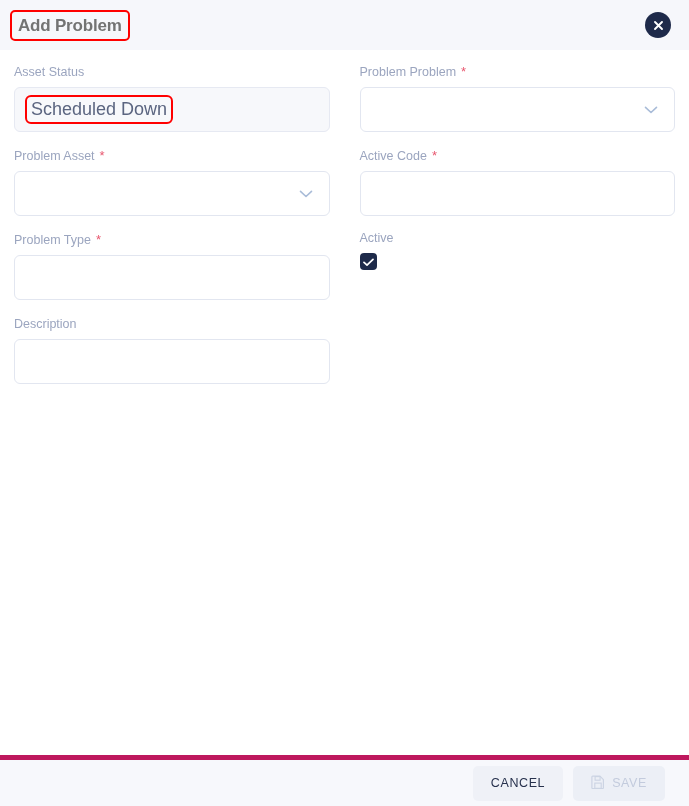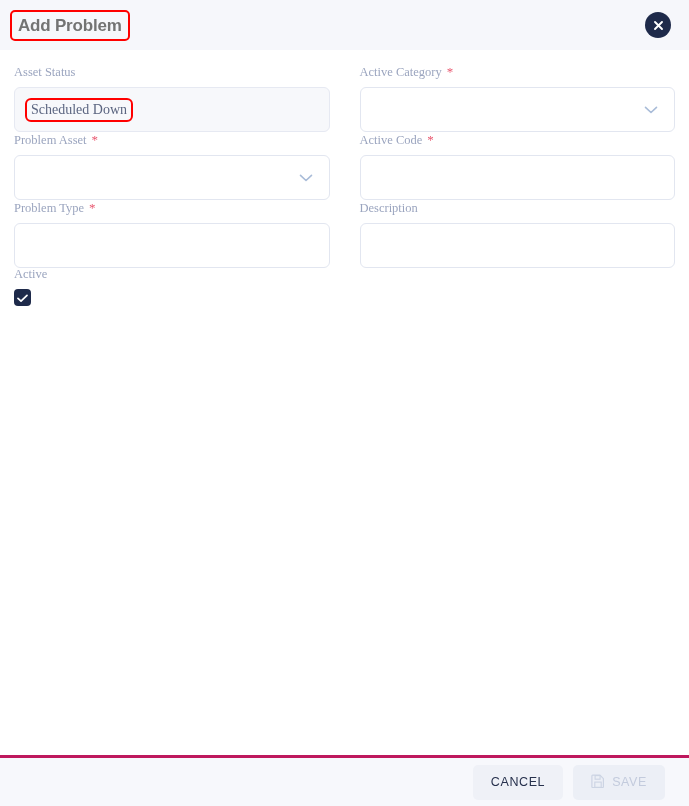--- a/index.html
+++ b/index.html
@@ -74,21 +74,21 @@
     height: 705px;
     background: #ffffff;
   }
   .form-grid {
     display: grid;
     grid-template-columns: 1fr 1fr;
     column-gap: 30px;
     row-gap: 0px;
   }
   .field {
-    font-family: Liberation Serif, serif;
+    margin-bottom: 16px;
   }
   .field-label {
     font-size: 12.5px;
     color: #9ba5bf;
     line-height: 16px;
     margin-bottom: 6px;
     display: flex;
     align-items: flex-start;
     gap: 5px;
     height: 17px;
@@ -111,21 +111,21 @@
     font-size: 13.5px;
     color: #5b6275;
     position: relative;
     width: 100%;
   }
   .control.disabled {
     background: #f7f8fb;
     border-color: #e6e9f2;
   }
   .control .value {
-    font-size: 14px;
+    font-size: 18px;
     color: #5b6580;
     position: relative;
     display: inline-block;
     padding: 2px 2px;
   }
   .annot-value {
     left: -4px;
     top: -2px;
     right: -4px;
     bottom: -2px;
@@ -153,21 +153,21 @@
   }
 
   
   .dialog-footer {
     position: absolute;
     left: 0;
     right: 0;
     bottom: 0;
     height: 51px;
     background: #f7f8fc;
-    border-top: 3px solid #be185d;
+    border-top: 5px solid #be185d;
     display: flex;
     align-items: center;
     justify-content: flex-end;
     padding-right: 24px;
     gap: 10px;
   }
   .btn {
     border: none;
     border-radius: 5px;
     height: 35px;
@@ -221,21 +221,21 @@
       <div class="control disabled">
         <span class="value">
           <span>Scheduled Down</span>
           <span class="annot annot-value"></span>
         </span>
       </div>
     </div>
 
     <div class="field">
       <div class="field-label">
-        <span>Active Category</span>
+        <span>Problem Problem</span>
         <span class="req">*</span>
       </div>
       <div class="control">
         <span class="value"></span>
         <span class="chev">
           <svg width="14" height="9" viewBox="0 0 14 9">
             <path d="M1.5 1.8 L7 7 L12.5 1.8" stroke="#a9bcd8" stroke-width="1.6" fill="none" stroke-linecap="round" stroke-linejoin="round"></path>
           </svg>
         </span>
       </div>
@@ -263,45 +263,45 @@
       </div>
       <div class="control">
         <span class="value"></span>
       </div>
     </div>
 
     <div class="field">
       <div class="field-label">
         <span>Problem Type</span>
         <span class="req">*</span>
-      </div>
-      <div class="control">
-        <span class="value"></span>
-      </div>
-    </div>
-
-    <div class="field">
-      <div class="field-label">
-        <span>Description</span>
       </div>
       <div class="control">
         <span class="value"></span>
       </div>
     </div>
 
     <div class="field active-field">
       <div class="field-label">
         <span>Active</span>
       </div>
       <div class="checkbox">
         <span>
           <svg width="11" height="9" viewBox="0 0 11 9">
             <path d="M1 4.4 L4 7.2 L10 1.3" stroke="#ffffff" stroke-width="1.7" fill="none" stroke-linecap="round" stroke-linejoin="round"></path>
           </svg>
         </span>
+      </div>
+    </div>
+
+    <div class="field">
+      <div class="field-label">
+        <span>Description</span>
+      </div>
+      <div class="control">
+        <span class="value"></span>
       </div>
     </div>
 
   </div>
 </div>
 
 <div class="dialog-footer">
   <button class="btn btn-cancel">
     <span>CANCEL</span>
   </button>

